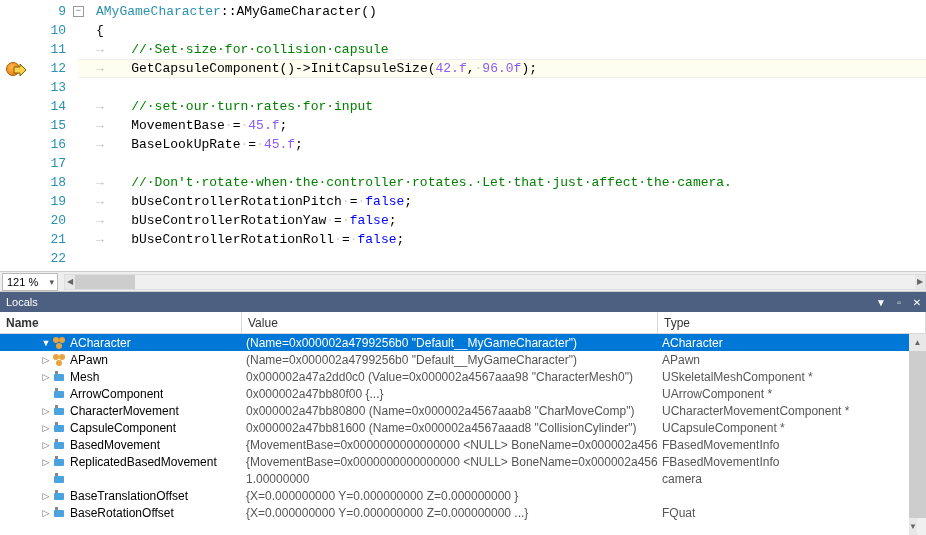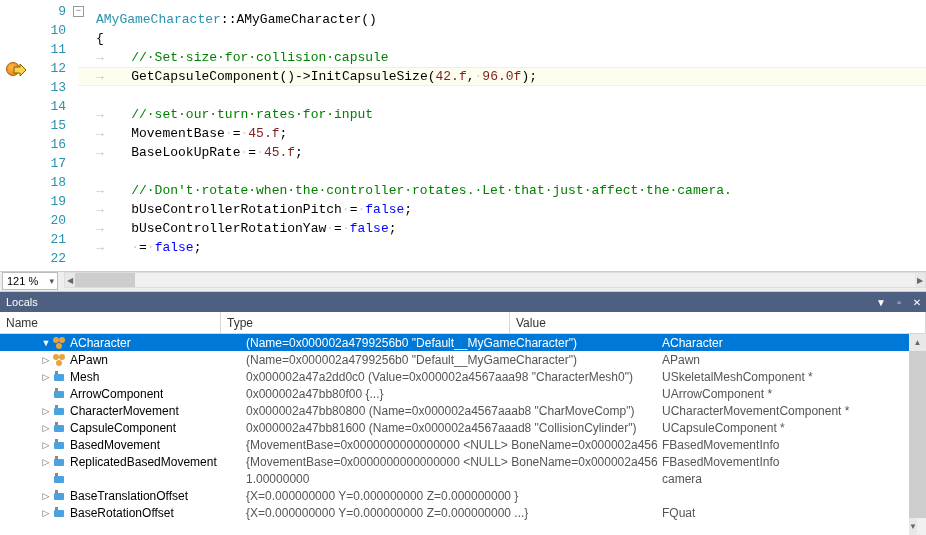--- a/index.html
+++ b/index.html
@@ -5,47 +5,47 @@
   * { box-sizing: border-box; margin: 0; padding: 0; }
   body { font-family: Consolas, 'Courier New', monospace; font-size: 13px; background: #fff; color: #000; overflow: hidden; width: 926px; height: 535px; }
   
   .editor-pane { height: 272px; display: flex; overflow: hidden; border-bottom: 1px solid #ccc; }
   .gutter { width: 78px; background: #fff; display: flex; flex-direction: column; padding-top: 2px; flex-shrink: 0; }
   .gutter-line { height: 19px; display: flex; align-items: center; justify-content: flex-end; padding-right: 12px; color: #2b91af; font-size: 13px; position: relative; }
   .gutter-line .bp { position: absolute; left: 6px; width: 14px; height: 14px; border-radius: 50%; background: radial-gradient(circle at 40% 35%, #ffb84d, #e87400); border: 1px solid #aa5600; }
   .gutter-line .bp-arrow { position: absolute; left: 5px; width:16px; height:14px; }
   .gutter-line .boxminus { position:absolute; right:-6px; width:11px; height:11px; border:1px solid #999; background:#fff; color:#666; font-size:9px; line-height:9px; text-align:center; }
   
-  .code-body { flex:1; overflow: hidden; padding-top: 10px; position: relative; }
+  .code-body { flex:1; overflow: hidden; padding-top: 2px; position: relative; }
   .code-line { height: 19px; display: flex; align-items: center; white-space: pre; padding-left: 18px; }
   .code-line.current { background: #fdfdf0; border-top:1px solid #eee; border-bottom:1px solid #eee; }
   .ws { color:#d0d0d0; }
   .cm { color:#008000; }
   .kw { color:#0000ff; }
   .typ { color:#2b91af; }
-  .num { color:#7f1d1d; }
+  .num { color:#8b5cf6; }
   .op, .pl { color:#000; }
   .arrow-ind { color:#c0c0c0; padding-right:4px; }
   
-  .zoom-bar { height: 20px; display:flex; background:#eee; border-bottom:1px solid #ccc; font-family:'Segoe UI',sans-serif; font-size:11px; }
+  .zoom-bar { height: 20px; display:flex; align-items:center; background:#eee; border-bottom:1px solid #ccc; font-family:'Segoe UI',sans-serif; font-size:11px; }
   .zoom-combo { width:56px; height:18px; border:1px solid #bbb; background:#fff; margin-left:2px; display:flex; align-items:center; padding-left:4px; position:relative; }
   .zoom-combo::after { content:"▾"; position:absolute; right:3px; color:#555; font-size:9px; }
   .hscroll { flex:1; height:16px; margin-left:6px; background:#f0f0f0; border:1px solid #ddd; position:relative; }
   .hscroll .thumb { position:absolute; left:10px; width:60px; top:0; bottom:0; background:#cdcdcd; }
   .hscroll .arrL, .hscroll .arrR { position:absolute; width:10px; top:0; bottom:0; background:#e8e8e8; color:#666; font-size:8px; display:flex; align-items:center; justify-content:center; }
   .hscroll .arrL { left:0; } .hscroll .arrR { right:0; }
   
   .locals-panel { height: 243px; display:flex; flex-direction:column; font-family:'Segoe UI',sans-serif; font-size:12px; }
   .panel-title { height:20px; background:#4d6082; color:#fff; display:flex; align-items:center; padding-left:6px; font-size:11px; }
   .panel-title .spacer { flex:1; }
   .panel-title .btn { width:18px; text-align:center; cursor:pointer; font-size:10px; }
   
   .grid-head { height:22px; display:flex; background:#fff; border-bottom:1px solid #d8d8d8; }
   .gh-cell { border-right:1px solid #d8d8d8; display:flex; align-items:center; padding-left:6px; color:#333; }
-  .col-name { width:221px; } .col-value { width:416px; } .col-type { flex:1; }
+  .col-name { width:242px;font-weight:bold; } .col-value { width:416px; } .col-type { flex:1; }
   .grid-body { flex:1; overflow:hidden; position:relative; background:#fff; }
   .vscroll { position:absolute; right:0; top:0; bottom:0; width:17px; background:#f0f0f0; }
   .vscroll .varrow { height:17px; background:#e8e8e8; color:#666; font-size:8px; display:flex; align-items:center; justify-content:center; }
   .vscroll .vthumb { position:absolute; top:17px; bottom:17px; left:0; right:0; background:#cdcdcd; }
   .vscroll .vbot { position:absolute; bottom:0; }
   
   .row { height:17px; display:flex; align-items:center; }
   .row .c-name { width:242px; display:flex; align-items:center; overflow:hidden; white-space:nowrap; }
   .row .c-val { width:416px; padding-left:4px; overflow:hidden; white-space:nowrap; color:#555; }
   .row .c-type { flex:1; padding-left:4px; overflow:hidden; white-space:nowrap; color:#555; }
@@ -88,21 +88,21 @@
       <div class="code-line"><span class="arrow-ind">→</span><span>   </span><span class="cm">//·Set·size·for·collision·capsule</span></div>
       <div class="code-line current"><span class="arrow-ind">→</span><span>   </span><span class="pl">GetCapsuleComponent</span><span class="op">()-&gt;</span><span class="pl">InitCapsuleSize</span><span class="op">(</span><span class="num">42.f</span><span class="op">,</span><span class="ws">·</span><span class="num">96.0f</span><span class="op">);</span></div>
       <div class="code-line"></div>
       <div class="code-line"><span class="arrow-ind">→</span><span>   </span><span class="cm">//·set·our·turn·rates·for·input</span></div>
       <div class="code-line"><span class="arrow-ind">→</span><span>   </span><span class="pl">MovementBase</span><span class="ws">·</span><span class="op">=</span><span class="ws">·</span><span class="num">45.f</span><span class="op">;</span></div>
       <div class="code-line"><span class="arrow-ind">→</span><span>   </span><span class="pl">BaseLookUpRate</span><span class="ws">·</span><span class="op">=</span><span class="ws">·</span><span class="num">45.f</span><span class="op">;</span></div>
       <div class="code-line"></div>
       <div class="code-line"><span class="arrow-ind">→</span><span>   </span><span class="cm">//·Don't·rotate·when·the·controller·rotates.·Let·that·just·affect·the·camera.</span></div>
       <div class="code-line"><span class="arrow-ind">→</span><span>   </span><span class="pl">bUseControllerRotationPitch</span><span class="ws">·</span><span class="op">=</span><span class="ws">·</span><span class="kw">false</span><span class="op">;</span></div>
       <div class="code-line"><span class="arrow-ind">→</span><span>   </span><span class="pl">bUseControllerRotationYaw</span><span class="ws">·</span><span class="op">=</span><span class="ws">·</span><span class="kw">false</span><span class="op">;</span></div>
-      <div class="code-line"><span class="arrow-ind">→</span><span>   </span><span class="ws">·</span><span class="op">=</span><span class="ws">·</span><span class="kw">false</span><span class="op">;</span></div>
+      <div class="code-line"><span class="arrow-ind">→</span><span>   </span><span class="pl">bUseControllerRotationRoll</span><span class="ws">·</span><span class="op">=</span><span class="ws">·</span><span class="kw">false</span><span class="op">;</span></div>
       <div class="code-line"></div>
     </div>
 </div>
 
 <div class="zoom-bar">
   <div class="zoom-combo">
       <span>121 %</span>
     </div>
   <div class="hscroll">
     <div class="arrL">◀</div>
@@ -116,25 +116,25 @@
     <span>Locals</span>
     <span class="spacer"></span>
     <span class="btn">▼</span>
     <span class="btn">▫</span>
     <span class="btn">✕</span>
   </div>
   <div class="grid-head">
     <div class="gh-cell col-name">
         <span>Name</span>
       </div>
+    <div class="gh-cell col-value">
+        <span>Value</span>
+      </div>
     <div class="gh-cell col-type">
         <span>Type</span>
-      </div>
-    <div class="gh-cell col-value">
-        <span>Value</span>
       </div>
   </div>
   <div class="grid-body">
     <div id="rows">
         <div class="row selected">
           <div class="c-name indent1">
             <span class="expander">▼</span>
             <span class="icon">
               <svg viewBox="0 0 14 14">
                 <circle cx="4" cy="4" r="3" fill="#e8a33d"></circle>

